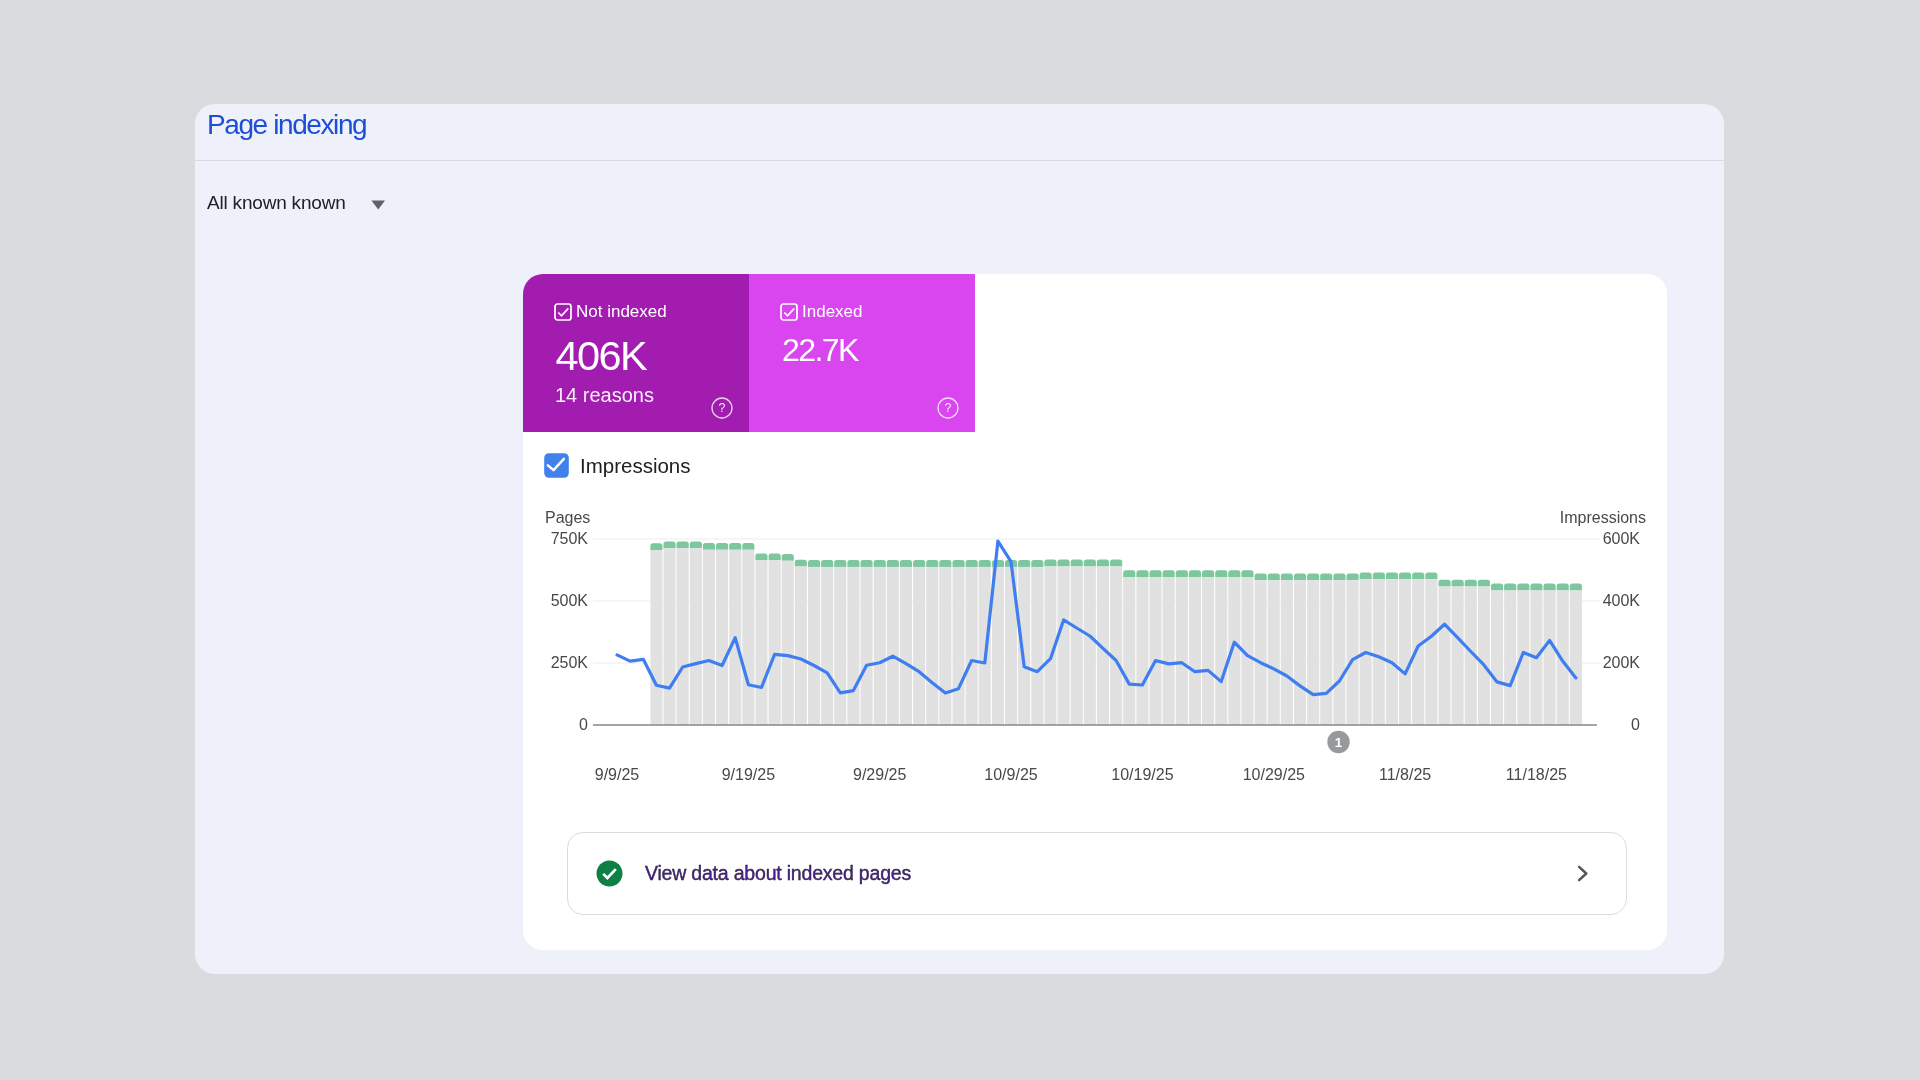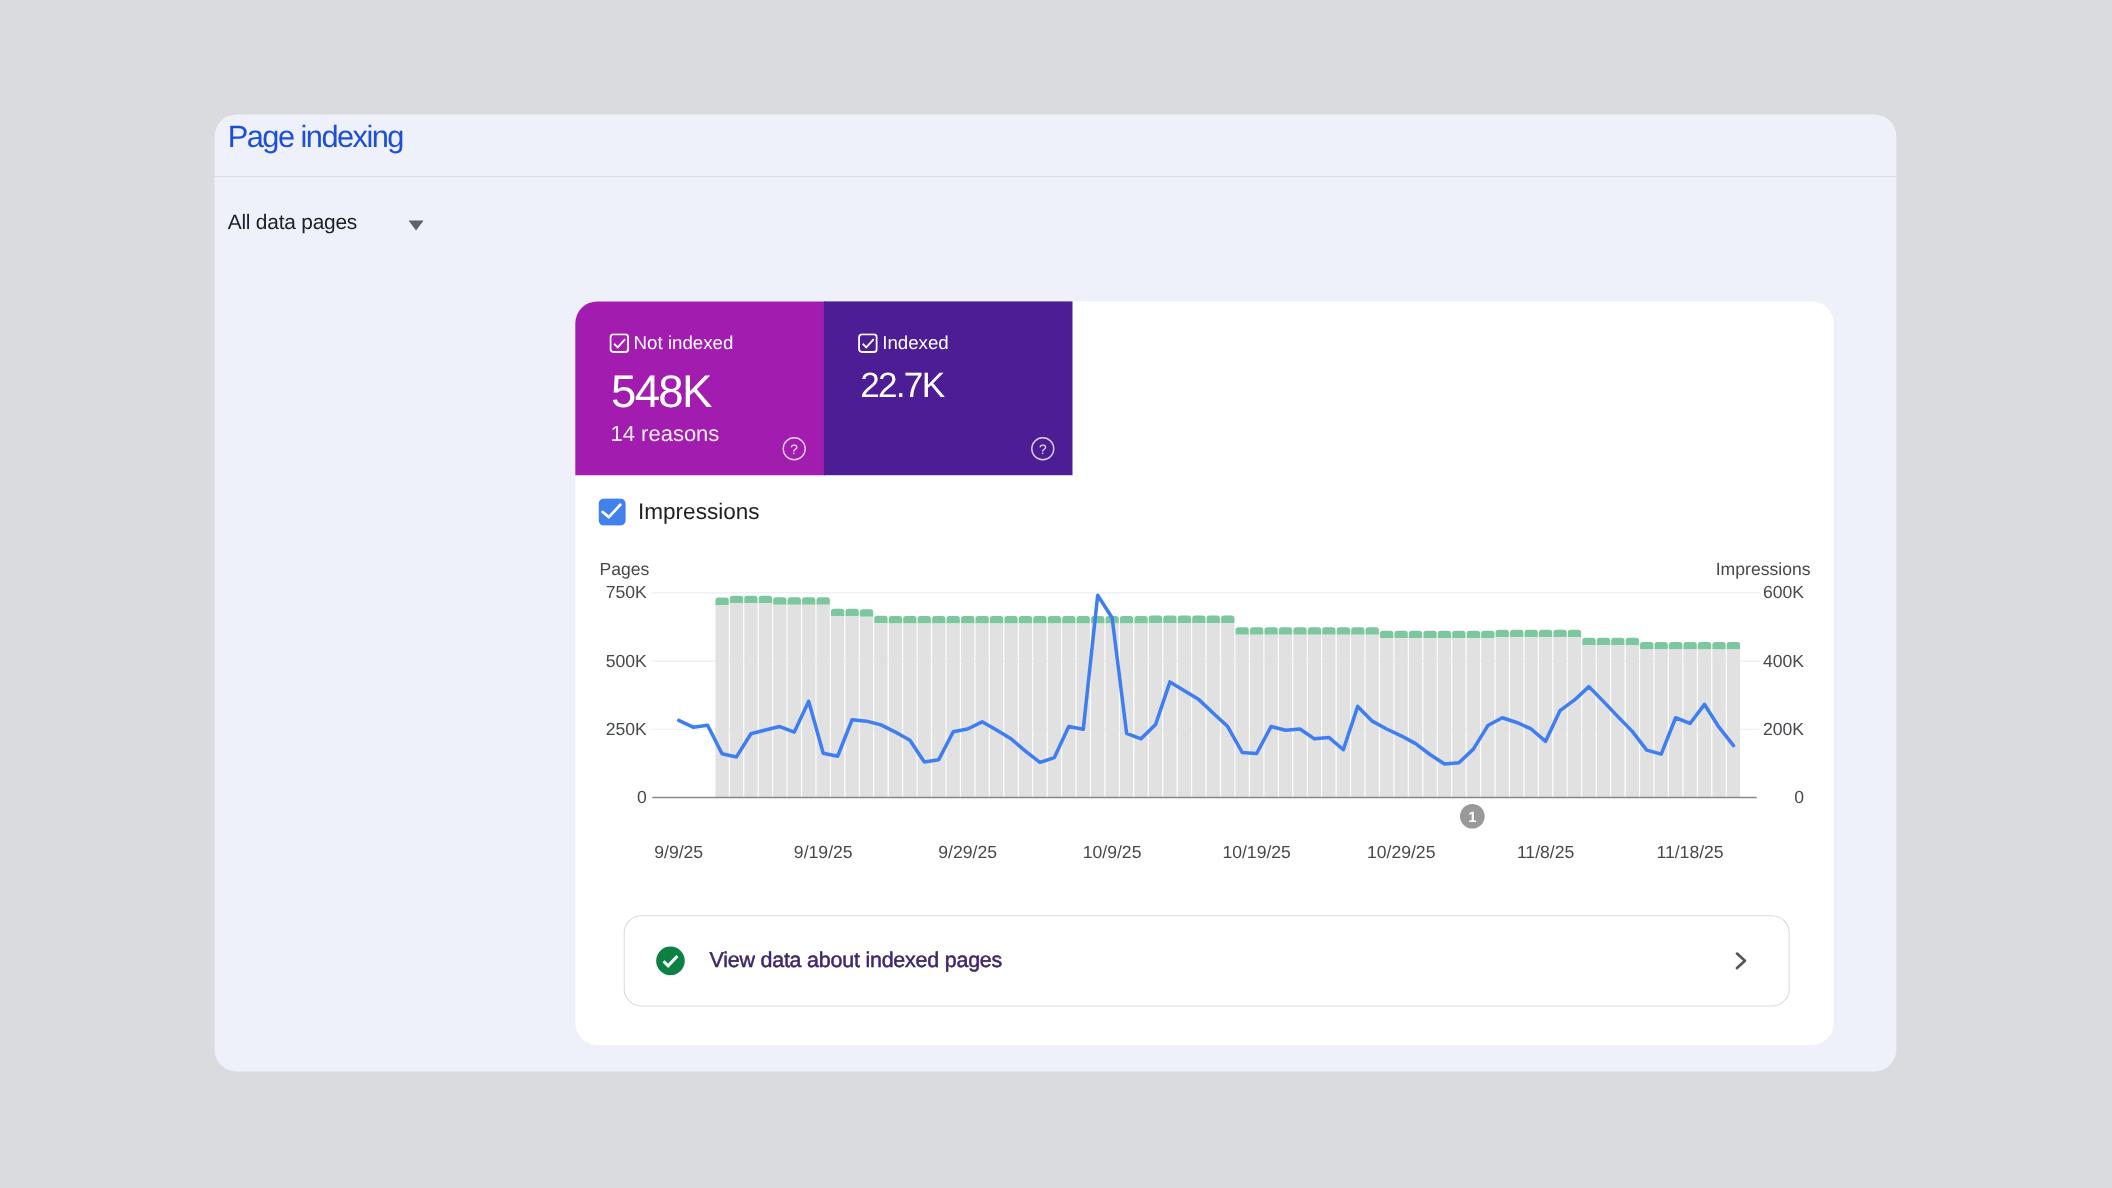--- a/index.html
+++ b/index.html
@@ -8,41 +8,41 @@
 .card{position:absolute;left:195px;top:104px;width:1529px;height:870px;background:#eef1fa;border-radius:20px}
 .wcard{position:absolute;left:523px;top:274px;width:1144px;height:676px;background:#fff;border-radius:20px}
 .statbox{position:absolute;top:274px;height:158px;color:#fff}
 .cbx{position:absolute;left:31px;top:29px}
 .sb-label{position:absolute;left:53px;top:28.3px;font-size:17px;letter-spacing:0}
 </style></head>
 <body>
 <div class="card"></div>
 <div class="abs" style="left:207px;top:109px;font-size:28px;color:#1d4ed8;letter-spacing:-1.4px">Page indexing</div>
 <div class="abs" style="left:195px;top:160px;width:1529px;height:1px;background:#d9dbe0"></div>
-<div class="abs" style="left:207px;top:192px;font-size:19px;color:#202124;letter-spacing:-.2px">All data pages</div>
+<div class="abs" style="left:207px;top:192px;font-size:19px;color:#202124;letter-spacing:-.2px">All known known</div>
 <svg class="abs" style="left:370.5px;top:199.5px" width="14.5" height="10" viewBox="0 0 14.5 10">
     <path d="M0.4 0.4h13.7L7.25 9.6Z" fill="#5f6368"></path>
   </svg>
 
 <div class="wcard"></div>
 
 <div class="statbox" style="left:523px;width:226.5px;background:#a21caf;border-top-left-radius:20px">
   <svg class="cbx" width="18" height="18" viewBox="0 0 18 18">
       <rect x="1" y="1" width="16" height="16" rx="2.5" fill="none" stroke="#fff" stroke-width="1.7"></rect>
       <path d="M4.3 9.5l3.2 3.3 6.8-7.4" fill="none" stroke="#fff" stroke-width="1.7"></path>
     </svg>
   <div class="sb-label">Not indexed</div>
-  <div class="abs" style="left:32.5px;top:58px;font-size:41.5px;letter-spacing:-1.6px">548K</div>
+  <div class="abs" style="left:32.5px;top:58px;font-size:41.5px;letter-spacing:-1.6px">406K</div>
   <div class="abs" style="left:32px;top:110px;font-size:20px;color:rgba(255,255,255,.93)">14 reasons</div>
   <svg class="abs" style="left:188px;top:123px" width="22" height="22" viewBox="0 0 22 22">
       <circle cx="11" cy="11" r="10" fill="none" stroke="rgba(255,255,255,.8)" stroke-width="1.3"></circle>
       <text x="11" y="15.3" text-anchor="middle" font-size="12.5" fill="rgba(255,255,255,.9)">?</text>
     </svg>
 </div>
-<div class="statbox" style="left:749px;width:226px;background:#4c1d95">
+<div class="statbox" style="left:749px;width:226px;background:#d946ef">
   <svg class="cbx" width="18" height="18" viewBox="0 0 18 18">
       <rect x="1" y="1" width="16" height="16" rx="2.5" fill="none" stroke="#fff" stroke-width="1.7"></rect>
       <path d="M4.3 9.5l3.2 3.3 6.8-7.4" fill="none" stroke="#fff" stroke-width="1.7"></path>
     </svg>
   <div class="sb-label">Indexed</div>
   <div class="abs" style="left:33px;top:58px;font-size:32px;letter-spacing:-1.6px">22.7K</div>
   <svg class="abs" style="left:188px;top:123px" width="22" height="22" viewBox="0 0 22 22">
       <circle cx="11" cy="11" r="10" fill="none" stroke="rgba(255,255,255,.8)" stroke-width="1.3"></circle>
       <text x="11" y="15.3" text-anchor="middle" font-size="12.5" fill="rgba(255,255,255,.9)">?</text>
     </svg>

